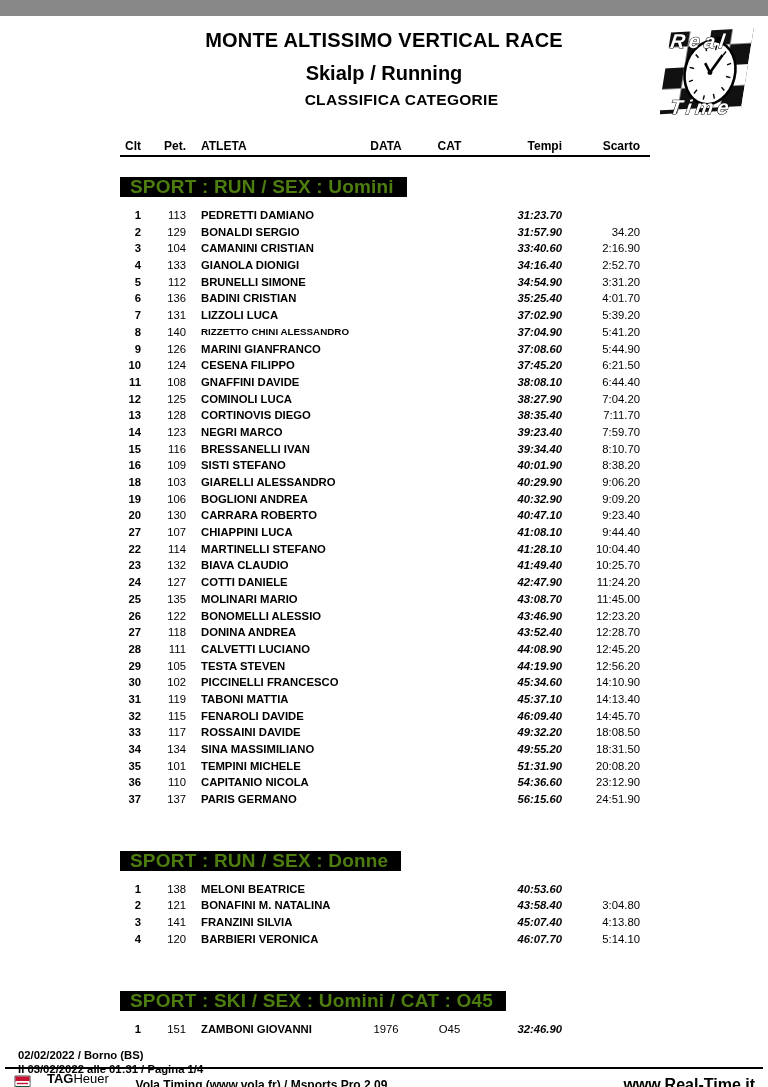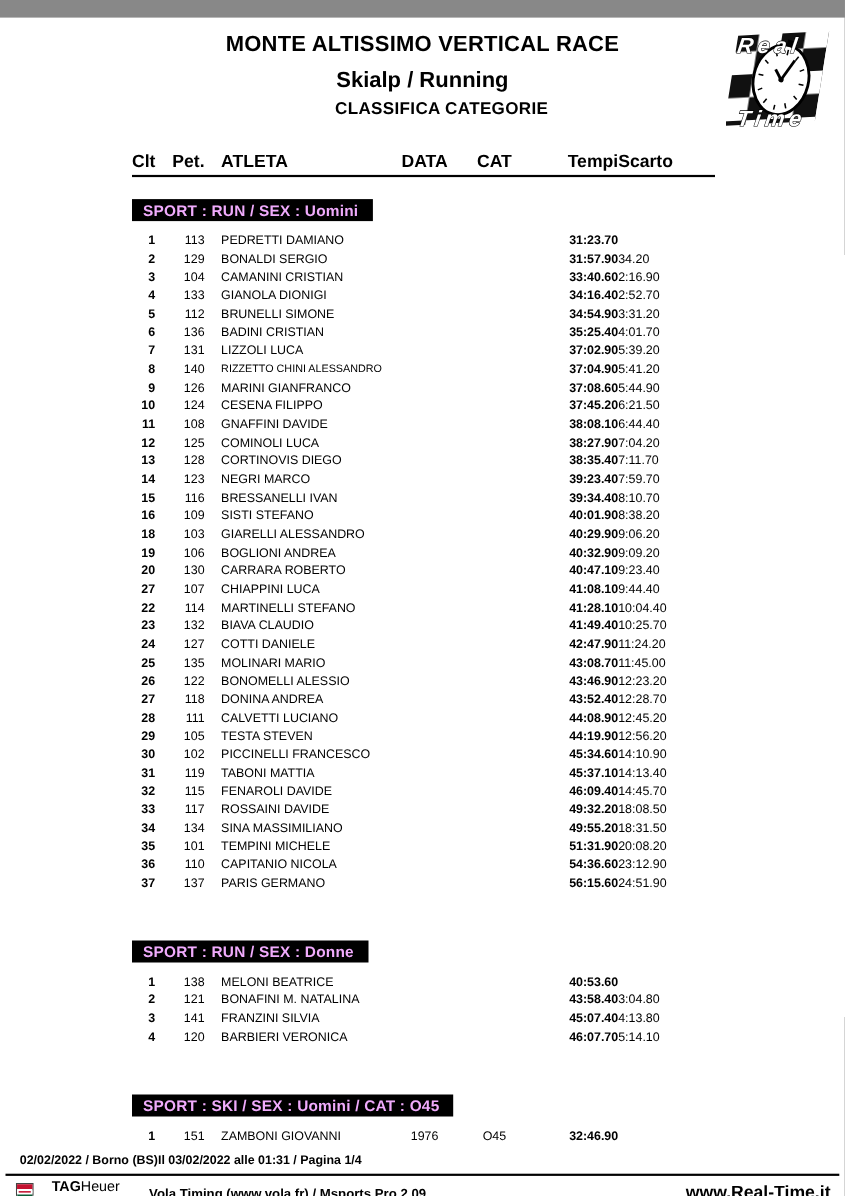--- a/index.html
+++ b/index.html
@@ -5,47 +5,47 @@
   html,body{margin:0;padding:0;background:#888;}
   .page{width:768px;height:1087px;position:relative;background:#fff;color:#000;
         font-family:"Liberation Sans",sans-serif;overflow:hidden;margin:16px auto;}
   .titles{padding-top:13px;text-align:center;}
   .titles h1{font-size:20px;margin:0;font-weight:700;letter-spacing:.2px;}
   .titles h2{font-size:20px;margin:10px 0 0;font-weight:700;}
   .titles h3{font-size:15.5px;margin:6px 0 0;font-weight:700;letter-spacing:.3px;padding-left:35px;}
   .logo{position:absolute;top:8px;right:8px;width:100px;height:96px;}
 
   .thead{margin:30px 0 0 120px;width:530px;display:flex;border-bottom:2px solid #000;
-         padding-bottom:2px;font-weight:700;font-size:16px;}
+         padding-bottom:2px;font-weight:700;font-size:12px;}
   .c-clt{width:24px;text-align:right;padding-right:3px;box-sizing:border-box;}
   .c-pet{width:44px;text-align:right;padding-right:2px;box-sizing:border-box;}
   .c-atl{width:172px;text-align:left;padding-left:13px;box-sizing:border-box;white-space:nowrap;overflow:visible;}
   .c-dat{width:52px;text-align:center;box-sizing:border-box;}
   .c-cat{width:63px;text-align:center;padding-left:12px;box-sizing:border-box;}
   .c-tem{width:87px;text-align:right;box-sizing:border-box;}
-  .c-sca{width:78px;box-sizing:border-box;}
+  .c-sca{width:78px;text-align:right;box-sizing:border-box;}
 
   .sections{margin-left:120px;}
-  .bar{display:inline-block;background:#000;color:#f0abfc;font-weight:700;font-size:14px;
+  .bar{display:inline-block;background:#000;color:#4d7c0f;font-weight:700;font-size:19px;
        height:20px;line-height:20px;padding:0 13px 0 10px;letter-spacing:.2px;}
   .section .bar{margin-top:20px;}
   .section:not(:first-child) .bar{margin-top:43px;}
   .rows{margin-top:10px;width:530px;}
   .trow{display:flex;height:16.7px;line-height:16.7px;font-size:11.3px;}
   .trow .c-clt{font-weight:700;}
   .trow .c-pet{font-weight:400;}
-  .trow .c-atl{font-weight:400;}
+  .trow .c-atl{font-weight:700;}
   .trow .c-atl.small{font-size:9.8px;}
   .trow .c-dat,.trow .c-cat{font-weight:400;}
-  .trow .c-tem{font-weight:700;}
+  .trow .c-tem{font-weight:700;font-style:italic;}
   .trow .c-sca{font-weight:400;}
 
   .footer{position:absolute;left:5px;right:5px;bottom:6px;}
-  .meta{display:flex;font-weight:700;font-size:11.3px;
-        padding:0 8px 0 13px;height:14px;line-height:14px;}
+  .meta{display:flex;justify-content:space-between;font-weight:700;font-size:11.3px;
+        padding:0 8px 0 13px;height:14px;line-height:14px;flex-direction:column;}
   .rule{border-top:2px solid #000;margin-top:5px;}
   .brand{display:flex;align-items:center;margin-top:4px;height:24px;padding:0 8px 0 9px;}
   .tagwrap{display:flex;align-items:center;gap:12px;}
   .shield{width:17px;height:20px;margin-right:4px;}
   .tagtext{display:flex;flex-direction:column;line-height:12px;}
   .tagline1{font-size:13px;}
   .tagline1 .tag{font-weight:700;}
   .tagline1 .heuer{font-weight:400;}
   .tagline2{font-size:4.5px;color:#777;letter-spacing:1.2px;margin-top:1px;}
   .vola{font-weight:700;font-size:12px;margin-left:14px;}

